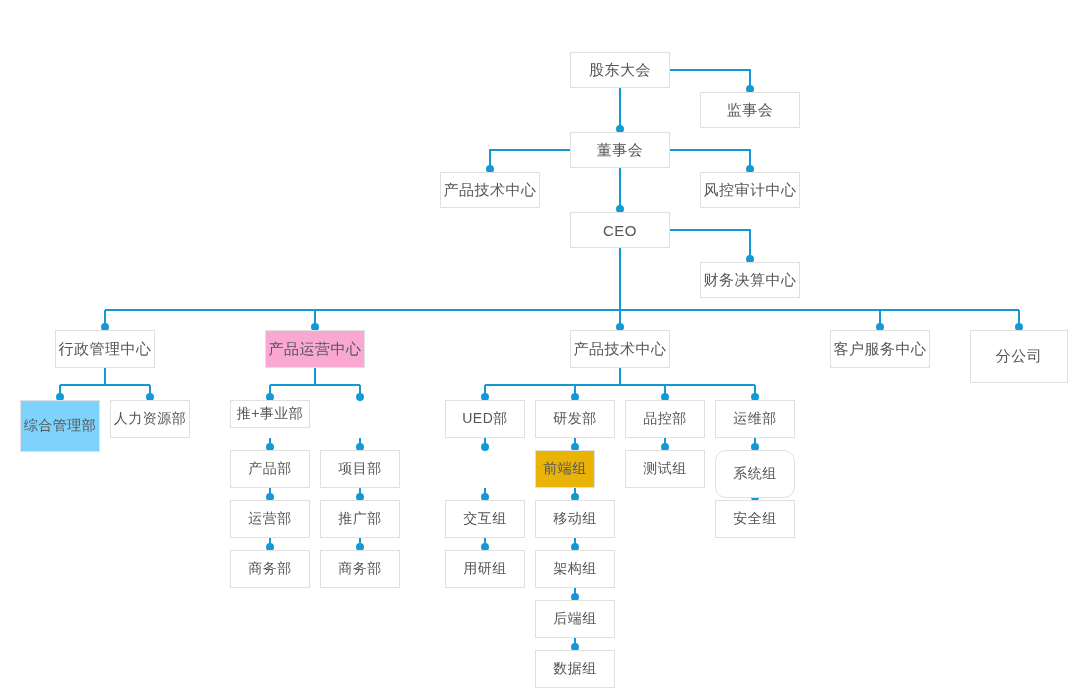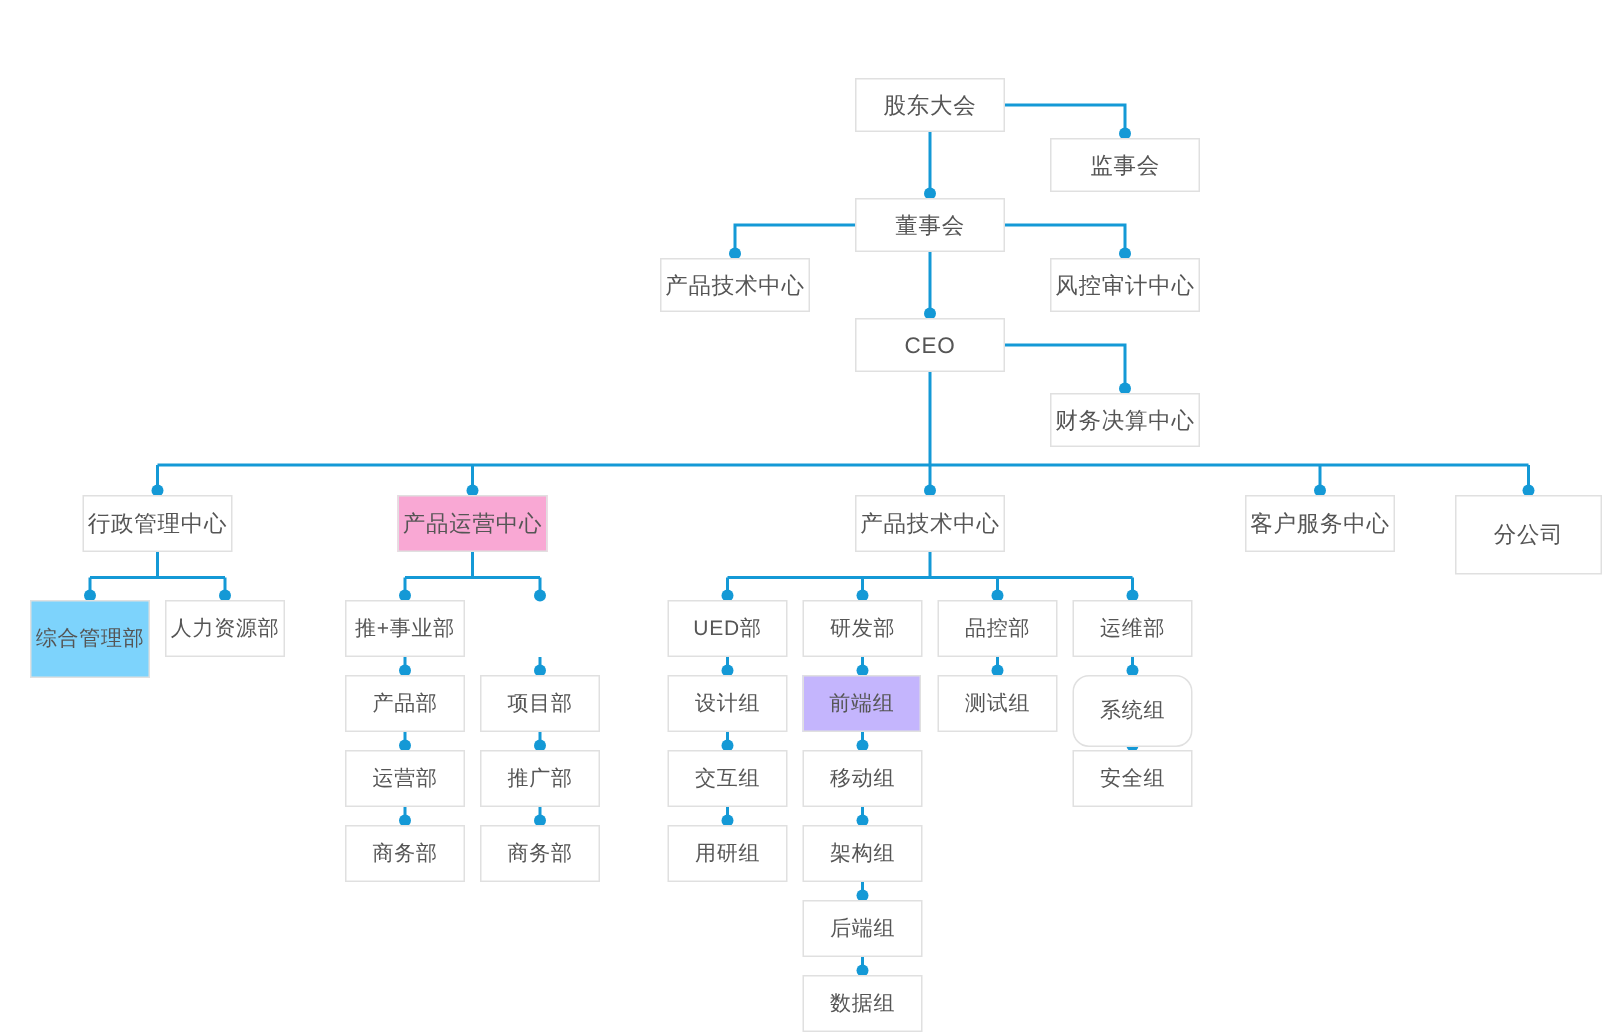--- a/index.html
+++ b/index.html
@@ -133,29 +133,28 @@
     <div class="node" style="left: 700px; top: 172px; width: 100px; height: 36px; background: rgb(255, 255, 255); border-color: rgb(224, 224, 224); color: rgb(85, 85, 85);">风控审计中心</div>
     <div class="node" style="left: 570px; top: 212px; width: 100px; height: 36px; background: rgb(255, 255, 255); border-color: rgb(224, 224, 224); color: rgb(85, 85, 85);">CEO</div>
     <div class="node" style="left: 700px; top: 262px; width: 100px; height: 36px; background: rgb(255, 255, 255); border-color: rgb(224, 224, 224); color: rgb(85, 85, 85);">财务决算中心</div>
     <div class="node" style="left: 55px; top: 330px; width: 100px; height: 38px; background: rgb(255, 255, 255); border-color: rgb(224, 224, 224); color: rgb(85, 85, 85);">行政管理中心</div>
     <div class="node" style="left: 265px; top: 330px; width: 100px; height: 38px; background: #f9a8d4; border-color: rgb(224, 224, 224); color: rgb(85, 85, 85);">产品运营中心</div>
     <div class="node" style="left: 570px; top: 330px; width: 100px; height: 38px; background: rgb(255, 255, 255); border-color: rgb(224, 224, 224); color: rgb(85, 85, 85);">产品技术中心</div>
     <div class="node" style="left: 830px; top: 330px; width: 100px; height: 38px; background: rgb(255, 255, 255); border-color: rgb(224, 224, 224); color: rgb(85, 85, 85);">客户服务中心</div>
     <div class="node" style="left: 970px; top: 330px; width: 98px; height: 53px; background: rgb(255, 255, 255); border-color: rgb(224, 224, 224); color: rgb(85, 85, 85);">分公司</div>
     <div class="node small" style="left: 20px; top: 400px; width: 80px; height: 52px; background: #7dd3fc; border-color: rgb(224, 224, 224); color: rgb(85, 85, 85);">综合管理部</div>
     <div class="node small" style="left: 110px; top: 400px; width: 80px; height: 38px; background: rgb(255, 255, 255); border-color: rgb(224, 224, 224); color: rgb(85, 85, 85);">人力资源部</div>
-    <div class="node small" style="left: 230px; top: 400px; width: 80px; height: 38px; background: rgb(255, 255, 255); border-color: rgb(224, 224, 224); color: rgb(85, 85, 85);">推+事业部</div>
+    <div class="node small" style="left: 230px; top: 400px; width: 80px; height: 28px; background: rgb(255, 255, 255); border-color: rgb(224, 224, 224); color: rgb(85, 85, 85);">推+事业部</div>
     <div class="node small" style="left: 445px; top: 400px; width: 80px; height: 38px; background: rgb(255, 255, 255); border-color: rgb(224, 224, 224); color: rgb(85, 85, 85);">UED部</div>
     <div class="node small" style="left: 535px; top: 400px; width: 80px; height: 38px; background: rgb(255, 255, 255); border-color: rgb(224, 224, 224); color: rgb(85, 85, 85);">研发部</div>
     <div class="node small" style="left: 625px; top: 400px; width: 80px; height: 38px; background: rgb(255, 255, 255); border-color: rgb(224, 224, 224); color: rgb(85, 85, 85);">品控部</div>
     <div class="node small" style="left: 715px; top: 400px; width: 80px; height: 38px; background: rgb(255, 255, 255); border-color: rgb(224, 224, 224); color: rgb(85, 85, 85);">运维部</div>
     <div class="node small" style="left: 230px; top: 450px; width: 80px; height: 38px; background: rgb(255, 255, 255); border-color: rgb(224, 224, 224); color: rgb(85, 85, 85);">产品部</div>
     <div class="node small" style="left: 320px; top: 450px; width: 80px; height: 38px; background: rgb(255, 255, 255); border-color: rgb(224, 224, 224); color: rgb(85, 85, 85);">项目部</div>
-    <div class="node small" style="left: 445px; top: 450px; width: 80px; height: 38px; background: rgb(255, 255, 255); border-color: rgb(224, 224, 224); color: rgb(85, 85, 85);">设计组</div>
-    <div class="node small" style="left: 535px; top: 450px; width: 79px; height: 38px; background: #c4b5fd; border-color: rgb(224, 224, 224); color: rgb(85, 85, 85);">前端组</div>
+    <div class="node small" style="left: 535px; top: 450px; width: 60px; height: 38px; background: #eab308; border-color: rgb(224, 224, 224); color: rgb(85, 85, 85);">前端组</div>
     <div class="node small" style="left: 625px; top: 450px; width: 80px; height: 38px; background: rgb(255, 255, 255); border-color: rgb(224, 224, 224); color: rgb(85, 85, 85);">测试组</div>
     <div class="node small" style="left: 715px; top: 450px; width: 80px; height: 48px; background: rgb(255, 255, 255); border-color: rgb(224, 224, 224); color: rgb(85, 85, 85); border-radius: 11px;">系统组</div>
     <div class="node small" style="left: 230px; top: 500px; width: 80px; height: 38px; background: rgb(255, 255, 255); border-color: rgb(224, 224, 224); color: rgb(85, 85, 85);">运营部</div>
     <div class="node small" style="left: 320px; top: 500px; width: 80px; height: 38px; background: rgb(255, 255, 255); border-color: rgb(224, 224, 224); color: rgb(85, 85, 85);">推广部</div>
     <div class="node small" style="left: 445px; top: 500px; width: 80px; height: 38px; background: rgb(255, 255, 255); border-color: rgb(224, 224, 224); color: rgb(85, 85, 85);">交互组</div>
     <div class="node small" style="left: 535px; top: 500px; width: 80px; height: 38px; background: rgb(255, 255, 255); border-color: rgb(224, 224, 224); color: rgb(85, 85, 85);">移动组</div>
     <div class="node small" style="left: 715px; top: 500px; width: 80px; height: 38px; background: rgb(255, 255, 255); border-color: rgb(224, 224, 224); color: rgb(85, 85, 85);">安全组</div>
     <div class="node small" style="left: 230px; top: 550px; width: 80px; height: 38px; background: rgb(255, 255, 255); border-color: rgb(224, 224, 224); color: rgb(85, 85, 85);">商务部</div>
     <div class="node small" style="left: 320px; top: 550px; width: 80px; height: 38px; background: rgb(255, 255, 255); border-color: rgb(224, 224, 224); color: rgb(85, 85, 85);">商务部</div>
     <div class="node small" style="left: 445px; top: 550px; width: 80px; height: 38px; background: rgb(255, 255, 255); border-color: rgb(224, 224, 224); color: rgb(85, 85, 85);">用研组</div>

